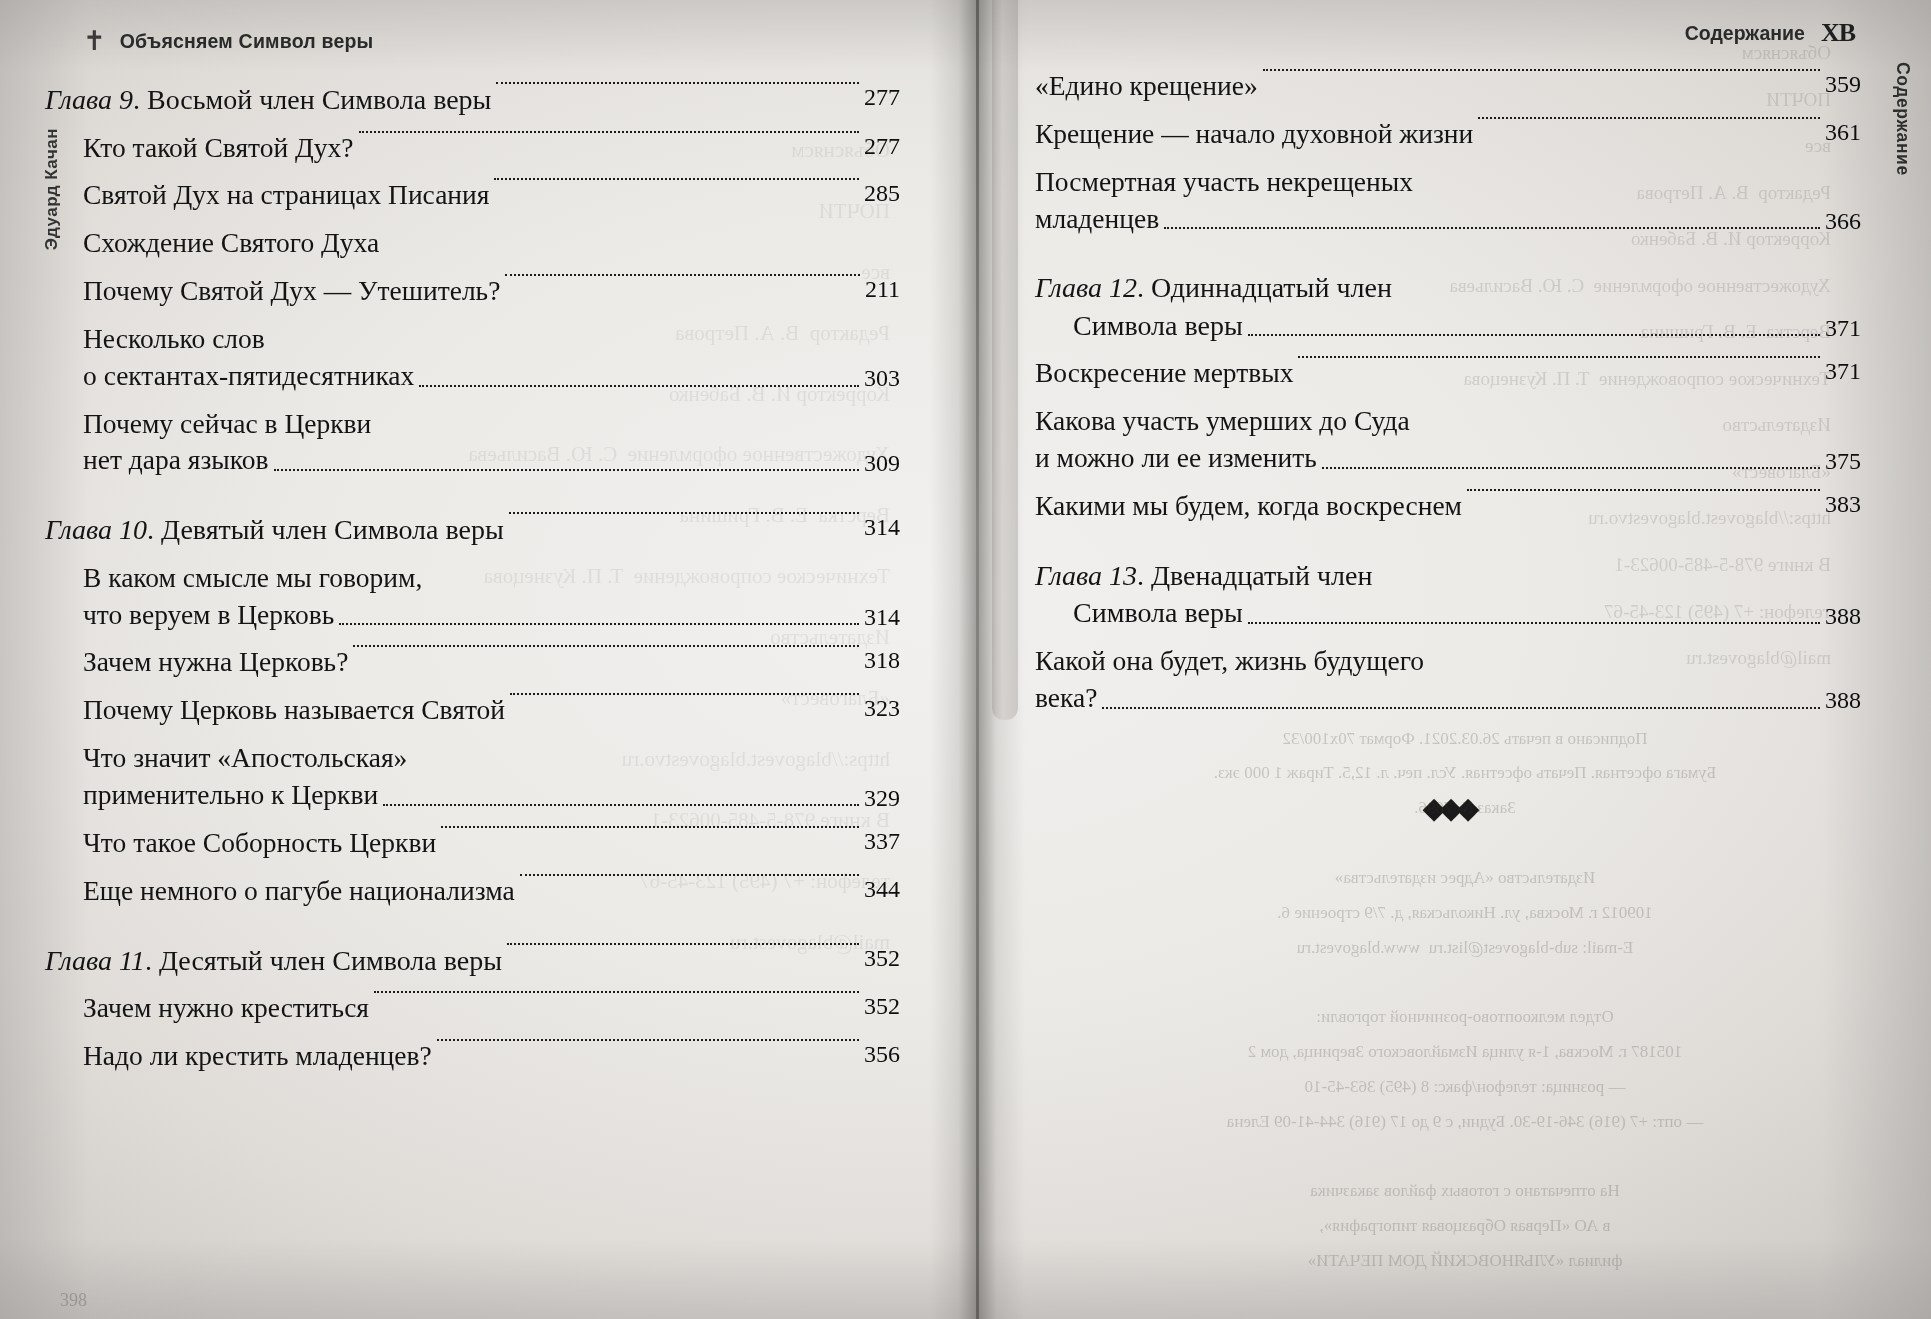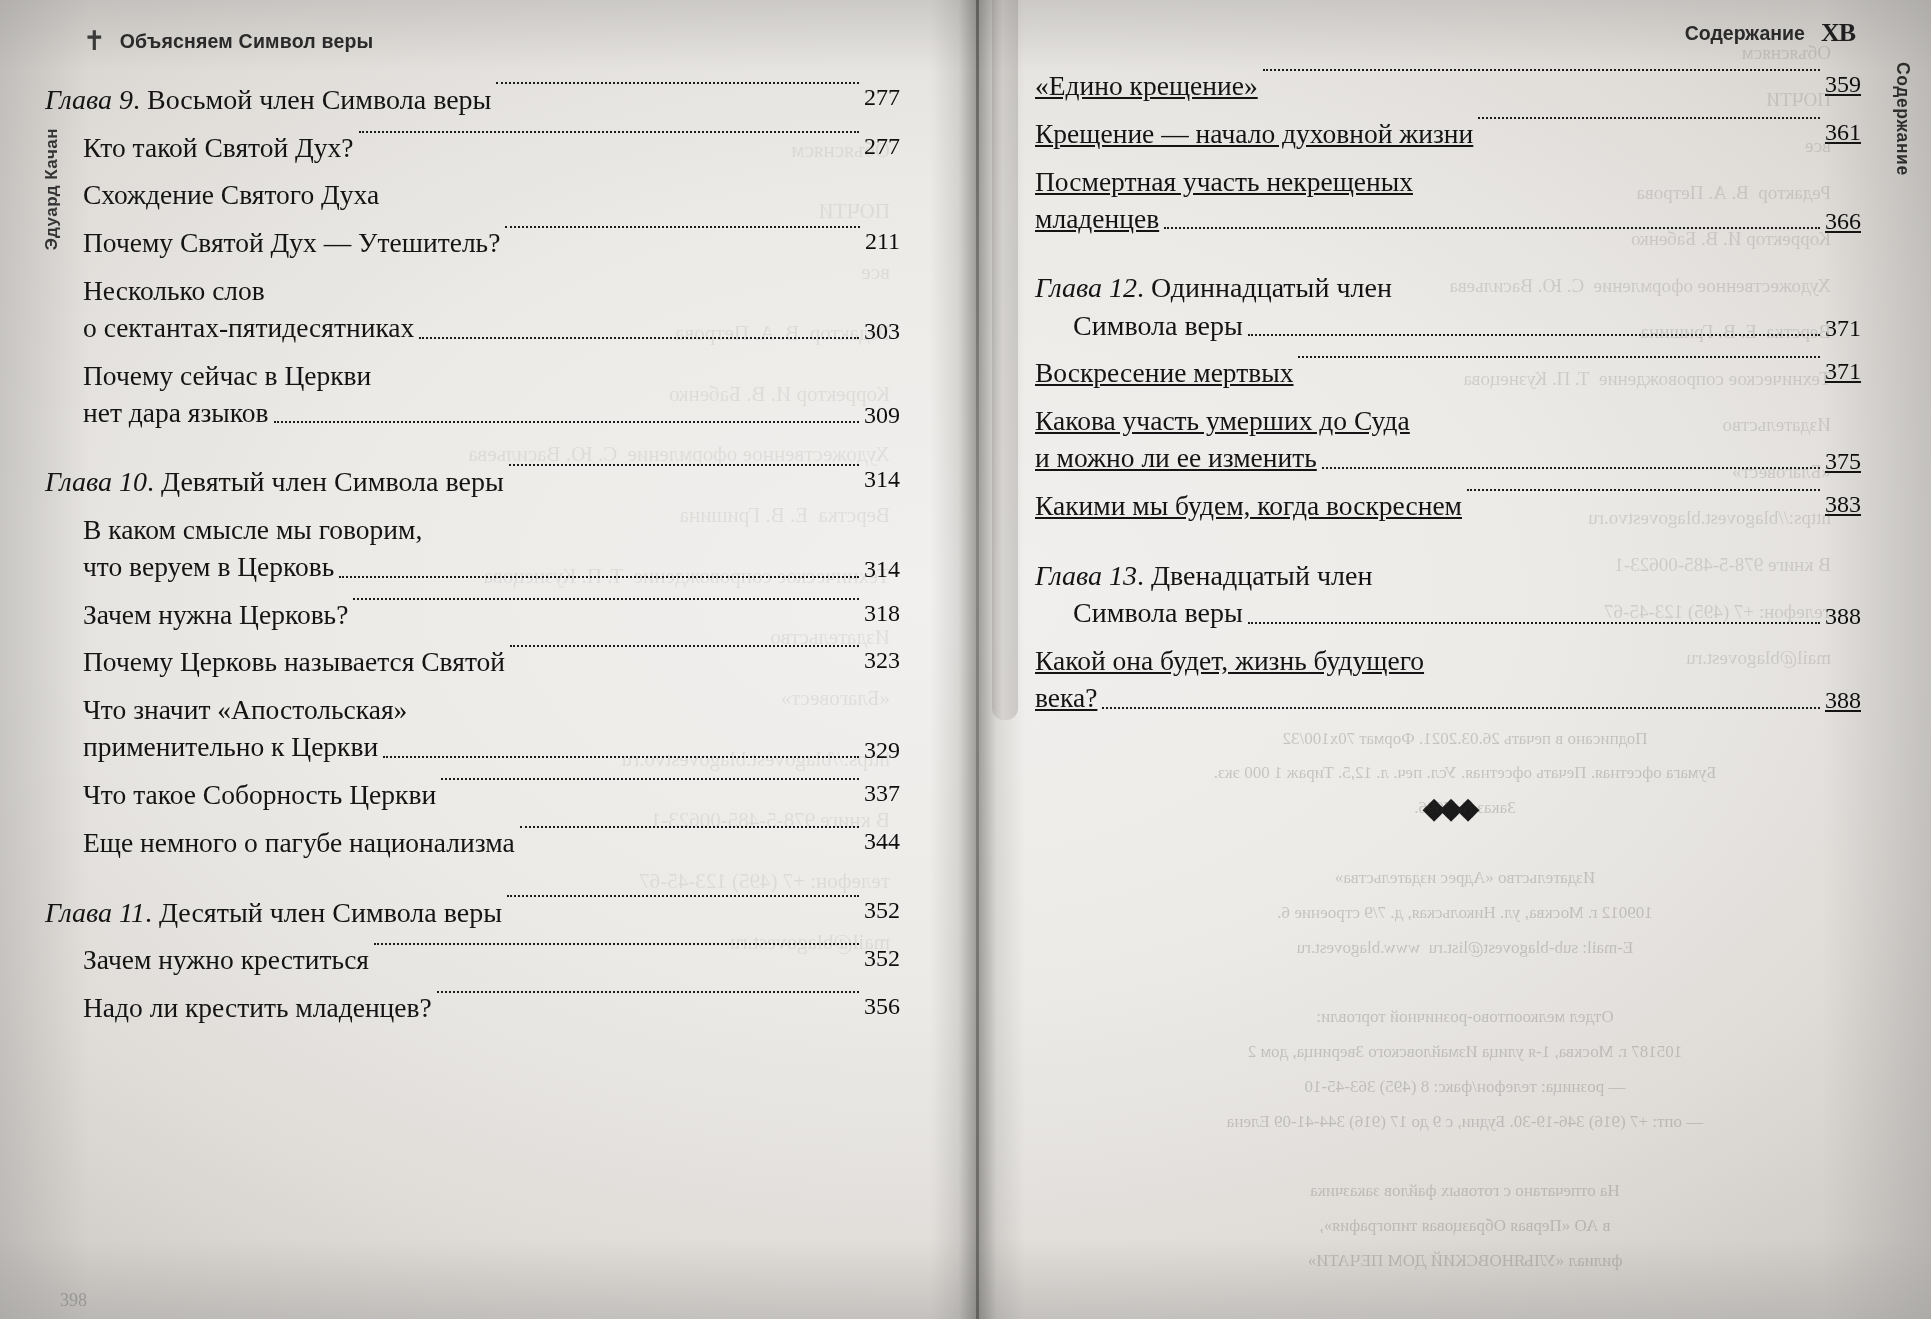--- a/index.html
+++ b/index.html
@@ -189,21 +189,21 @@
     height: 1px;
   }
   .pg {
     white-space: nowrap;
     font-size: 24px;
     color: #0e0e0e;
   }
   .chapter-entry { font-size: 28px; }
   .chapter-entry .ital { font-style: italic; }
   .sub { padding-left: 38px; }
-  .sub-right { padding-left: 0; text-decoration: underline; }
+  .sub-right { padding-left: 0; }
 
   
   .ornament {
     margin: 76px auto 0;
     width: 70px;
     text-align: center;
     color: #1a1a1a;
     font-size: 30px;
     letter-spacing: -6px;
     line-height: 1;
@@ -282,20 +282,25 @@
           <span class="dots"></span>
           <span class="pg">277</span>
         </div>
 
         <div class="entry sub">
           <span class="txt">Кто такой Святой Дух?</span>
           <span class="dots"></span>
           <span class="pg">277</span>
         </div>
 
+        <div class="entry sub">
+          <span class="txt">Святой Дух на страницах Писания</span>
+          <span class="dots"></span>
+          <span class="pg">285</span>
+        </div>
 
         <div class="entry multi sub">
           <div class="line1">Схождение Святого Духа</div>
         </div>
 
         <div class="entry sub">
           <span class="txt">Почему Святой Дух — Утешитель?</span>
           <span class="dots"></span>
           <span class="pg">211</span>
         </div>

